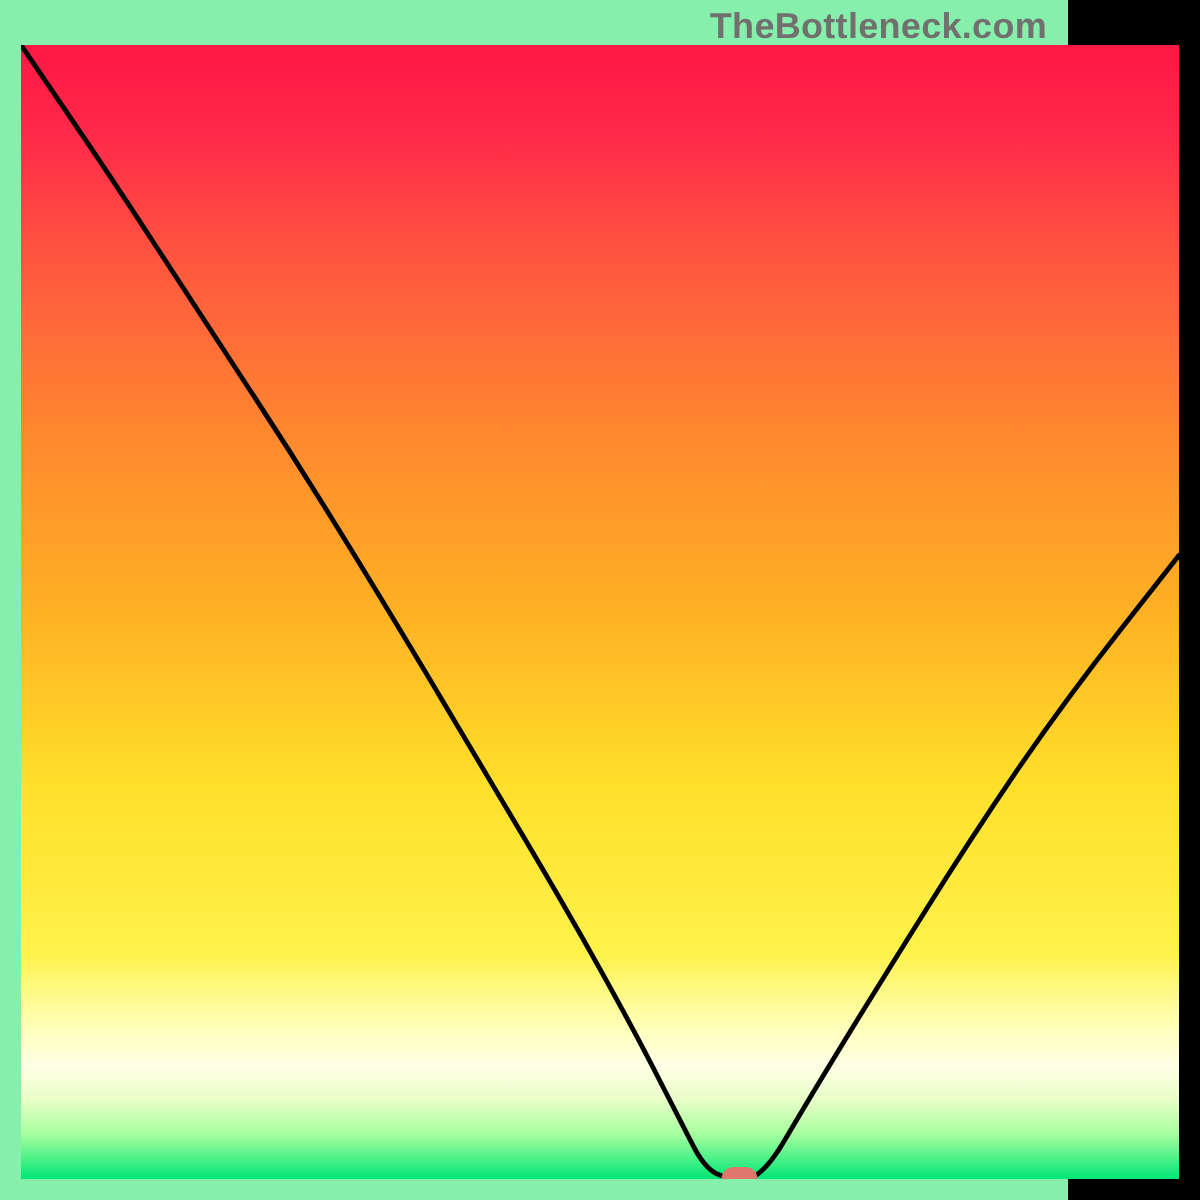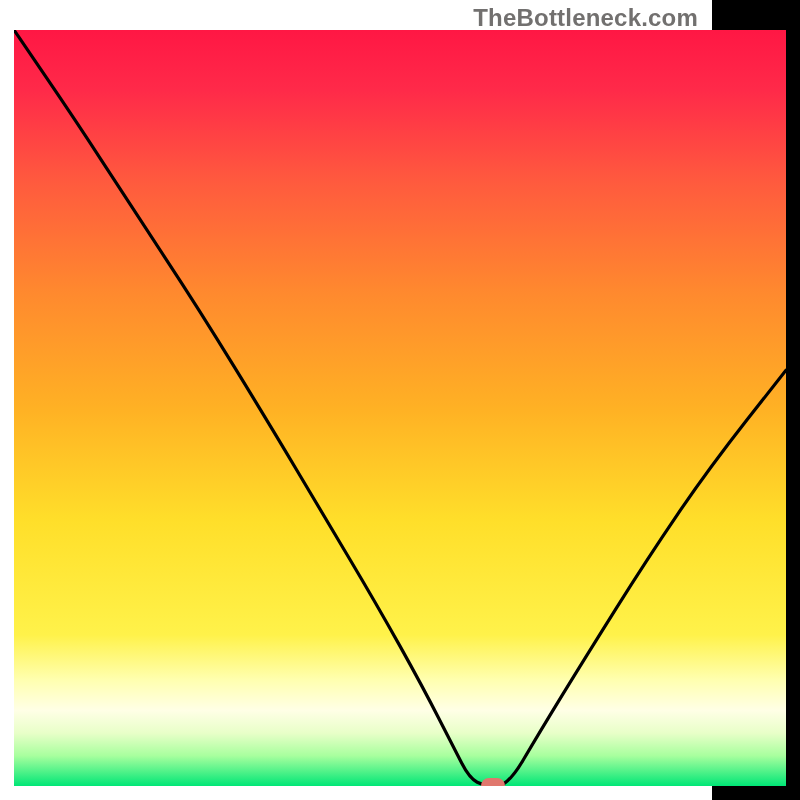--- a/index.html
+++ b/index.html
@@ -7,21 +7,21 @@
     padding: 0;
     width: 800px;
     height: 800px;
     background: #000;
     overflow: hidden;
   }
   .outer {
     position: relative;
     width: 712px;
     height: 800px;
-    background: #ffffff;
+    background: #86efac;
   }
   .watermark {
     position: absolute;
     top: 4px;
     right: 14px;
     font-family: Arial, Helvetica, sans-serif;
     font-size: 24px;
     font-weight: 600;
     color: #72706f;
     letter-spacing: 0.2px;

